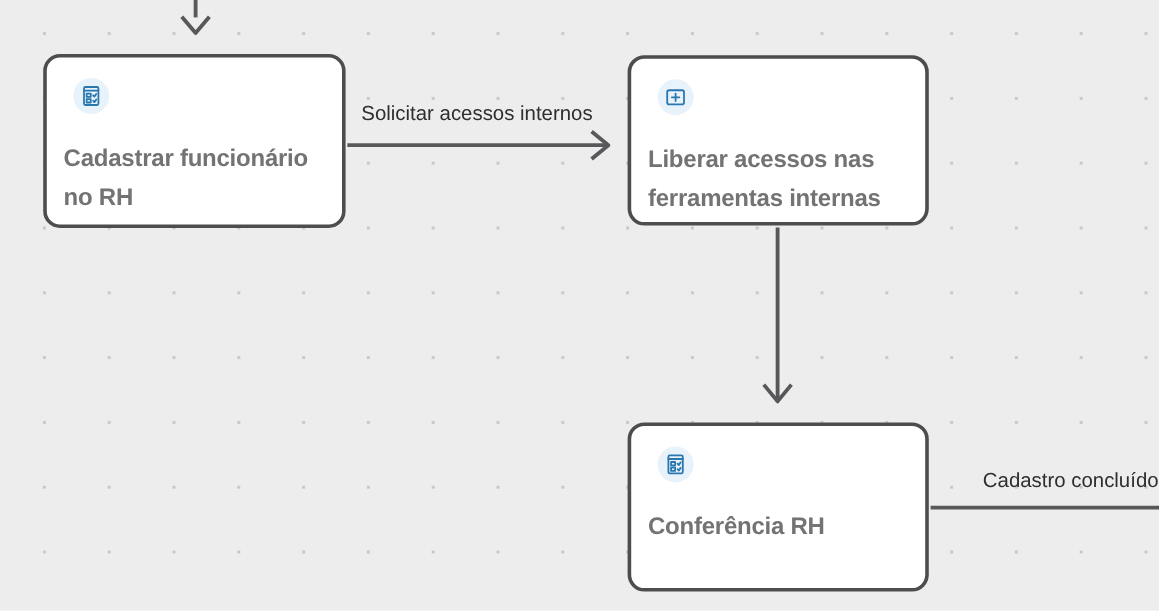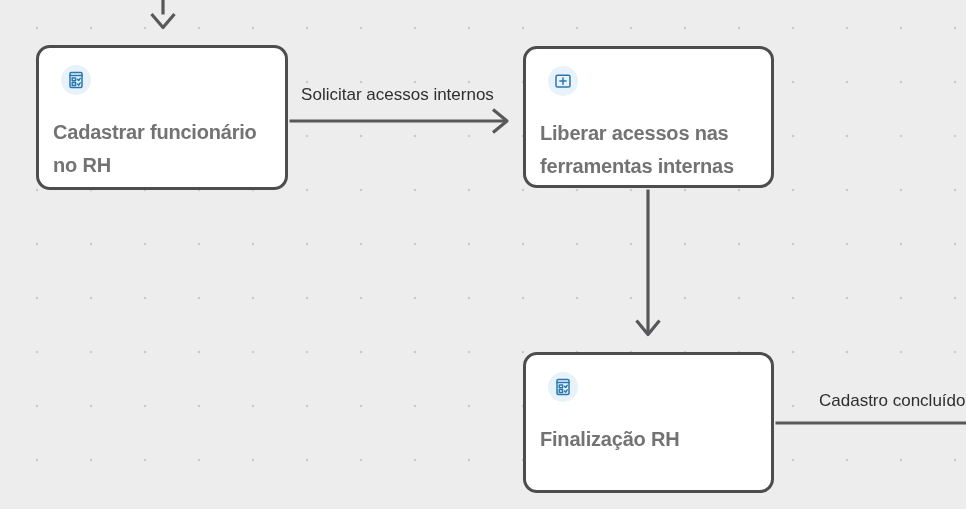--- a/index.html
+++ b/index.html
@@ -131,16 +131,16 @@
     <span class="icon-circle">
       <svg width="20" height="20" viewBox="0 0 20 20" fill="none" stroke="#2878af" stroke-width="1.5" stroke-linecap="round" stroke-linejoin="round">
         <rect x="4" y="2.5" width="12" height="15" rx="1.2"></rect>
         <line x1="4" y1="5.5" x2="16" y2="5.5"></line>
         <rect x="6.2" y="8" width="3.4" height="2.8"></rect>
         <polyline points="11.6,9.4 12.7,10.5 14.2,8.3"></polyline>
         <rect x="6.2" y="12.6" width="3.4" height="2.8"></rect>
         <polyline points="11.6,14 12.7,15.1 14.2,12.9"></polyline>
       </svg>
     </span>
-    <div class="node-title">Finalização RH</div>
+    <div class="node-title">Conferência RH</div>
   </div>
 
 </div>
 
 </body></html>

